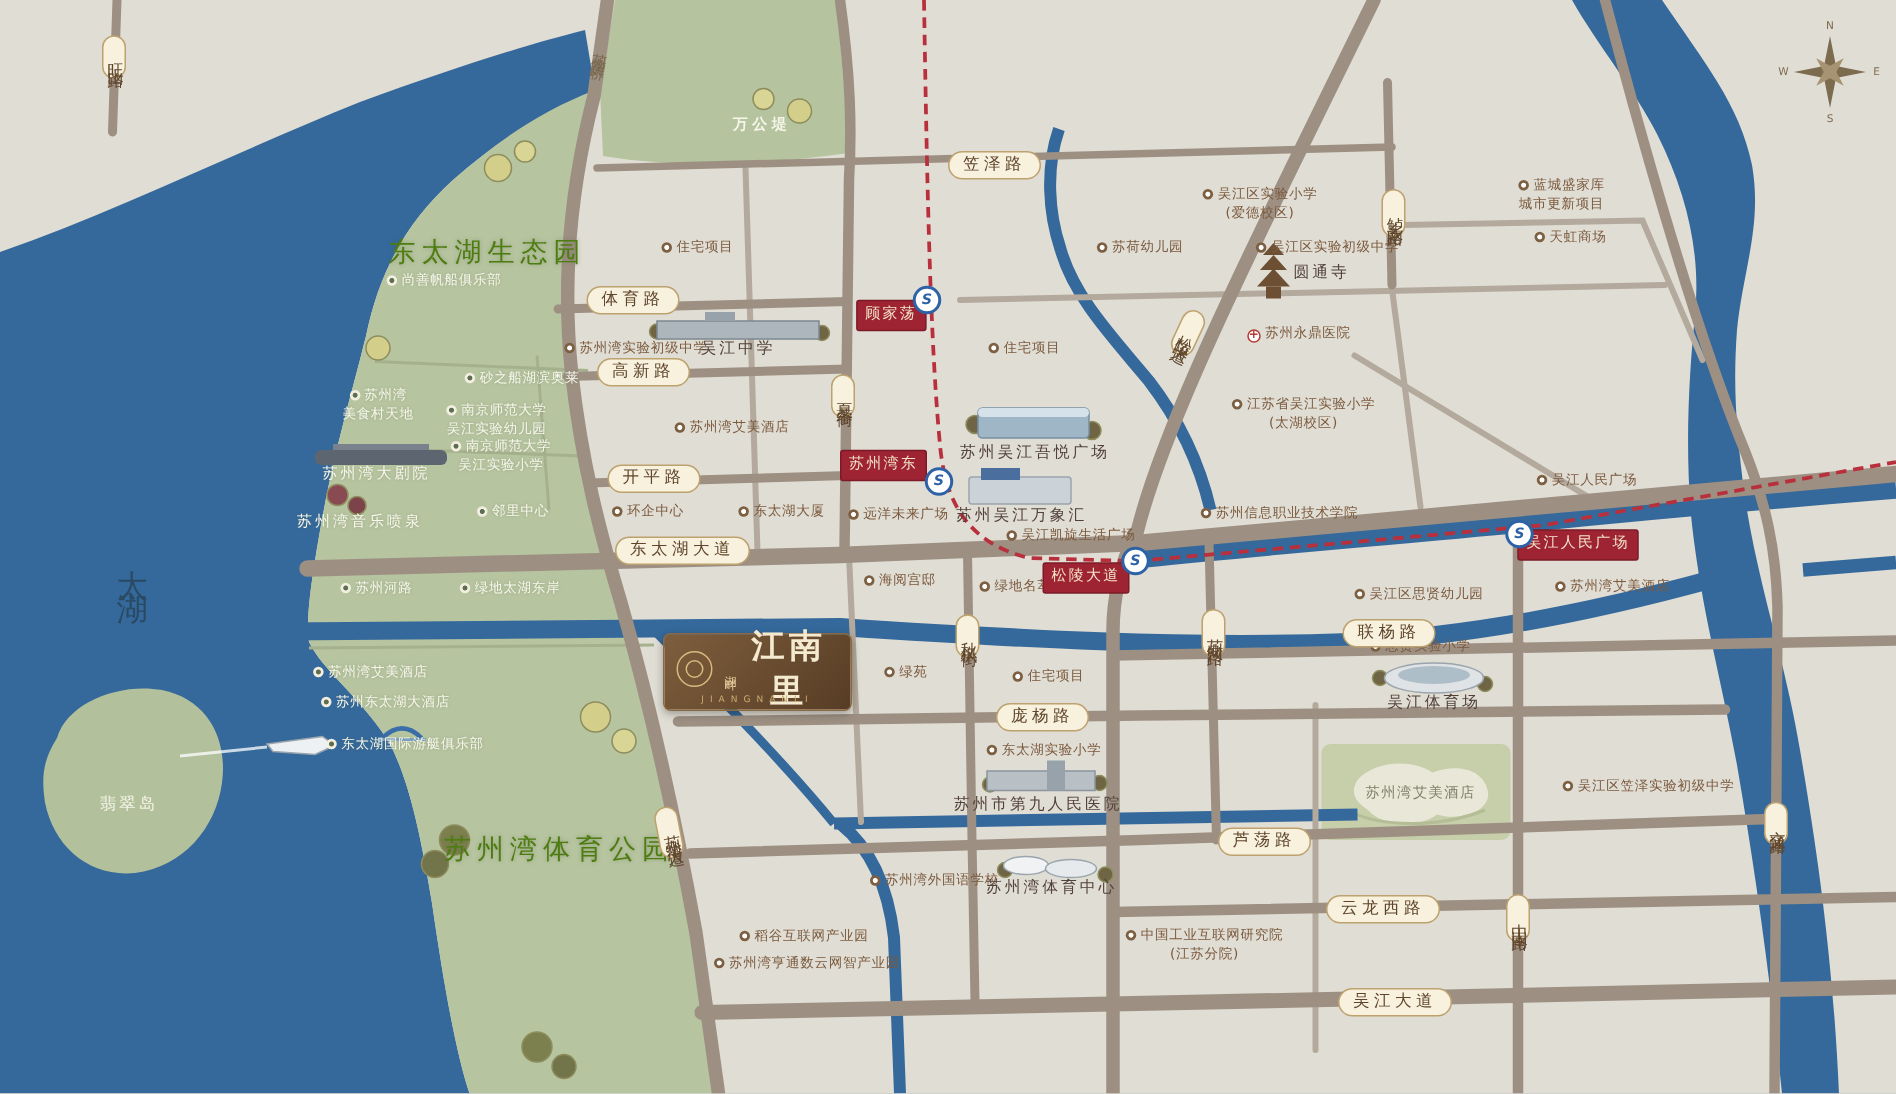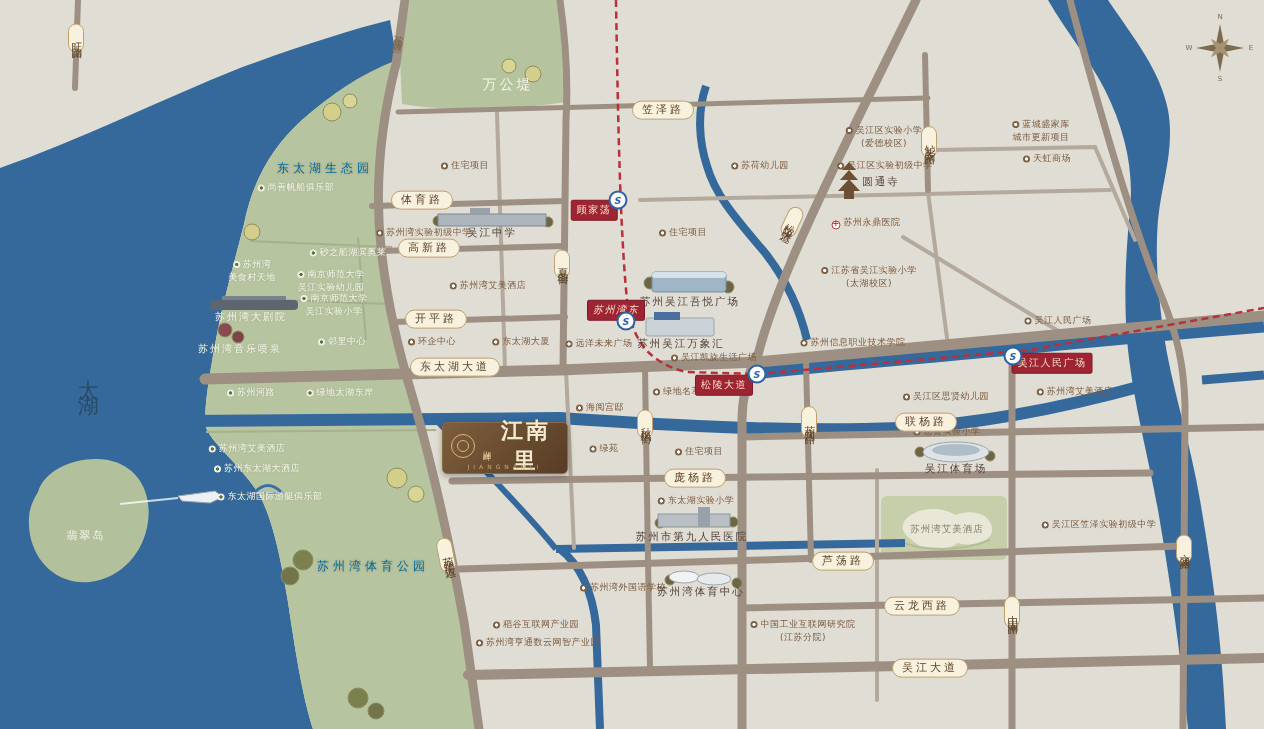--- a/index.html
+++ b/index.html
@@ -24,22 +24,22 @@
     letter-spacing:3px;padding:1px 9px 2px;white-space:nowrap;line-height:1.25;}
   .cap.v{writing-mode:vertical-rl;padding:9px 1px 9px 2px;line-height:1;}
   .cap.plain{background:none;border:none;color:#7c6a52;font-size:10px;letter-spacing:2px;}
   
   .mbadge{background:#9e2433;color:#f2e3c8;font-size:10px;letter-spacing:1.5px;padding:2px 5px;
     border-radius:2px;white-space:nowrap;border:1px solid #7c1b27;}
   .micon{width:15px;height:15px;background:#fff;border:2px solid #2e62a6;border-radius:50%;
     color:#2e62a6;font-size:9.5px;font-weight:bold;font-style:italic;display:flex;
     align-items:center;justify-content:center;}
   
-  .big{font-size:12px;color:#0369a1;letter-spacing:4px;text-shadow:0 0 3px rgba(80,100,60,.4);}
-  .midw{font-size:14px;color:#f6f5e8;letter-spacing:3px;}
+  .big{font-size:18px;color:#4d7c0f;letter-spacing:4px;text-shadow:0 0 3px rgba(80,100,60,.4);}
+  .midw{font-size:10px;color:#f6f5e8;letter-spacing:3px;font-weight:bold;}
   .island{font-size:11px;color:#f5f4e8;letter-spacing:2px;}
   .parktext{font-size:9.5px;color:#80806a;letter-spacing:1px;}
   .lake-label{writing-mode:vertical-rl;font-size:21px;color:#2a4a63;letter-spacing:15px;
     font-family:"DejaVu Serif","Liberation Serif",serif;}
   
   .logo-box{position:absolute;left:442px;top:422px;width:126px;height:52px;border-radius:5px;
     background:linear-gradient(135deg,#7e5e3d,#573d25);border:1px solid #8a6a45;
     box-shadow:0 2px 6px rgba(0,0,0,.3);display:flex;align-items:center;padding:3px 8px 8px;box-sizing:border-box;}
   .seal{width:22px;height:22px;border:1.5px solid #d9b97e;border-radius:50%;flex:0 0 auto;
     display:flex;align-items:center;justify-content:center;}
@@ -246,39 +246,39 @@
       <div class="lbl poi w" style="left: 270px; top: 497px; transform: translate(-50%, -50%);">东太湖国际游艇俱乐部</div>
       <div class="lbl poi" style="left: 465px; top: 166px; transform: translate(-50%, -50%);">住宅项目</div>
       <div class="lbl poi" style="left: 424px; top: 233px; transform: translate(-50%, -50%);">苏州湾实验初级中学</div>
       <div class="lbl poi bldg nodot" style="left: 492px; top: 233px; transform: translate(-50%, -50%);">吴江中学</div>
       <div class="lbl poi" style="left: 488px; top: 286px; transform: translate(-50%, -50%);">苏州湾艾美酒店</div>
       <div class="lbl poi" style="left: 432px; top: 342px; transform: translate(-50%, -50%);">环企中心</div>
       <div class="lbl poi" style="left: 521px; top: 342px; transform: translate(-50%, -50%);">东太湖大厦</div>
       <div class="lbl poi" style="left: 683px; top: 233px; transform: translate(-50%, -50%);">住宅项目</div>
       <div class="lbl poi" style="left: 599px; top: 344px; transform: translate(-50%, -50%);">远洋未来广场</div>
       <div class="lbl poi" style="left: 760px; top: 166px; transform: translate(-50%, -50%);">苏荷幼儿园</div>
-      <div class="lbl poi" style="left: 884px; top: 137px; transform: translate(-50%, -50%);">吴江区实验小学
+      <div class="lbl poi" style="left: 840px; top: 137px; transform: translate(-50%, -50%);">吴江区实验小学
 (爱德校区)</div>
       <div class="lbl poi" style="left: 885px; top: 166px; transform: translate(-50%, -50%);">吴江区实验初级中学</div>
       <div class="lbl poi bldg nodot" style="left: 881px; top: 182px; transform: translate(-50%, -50%);">圆通寺</div>
       <div class="lbl poi hosp" style="left: 866px; top: 223px; transform: translate(-50%, -50%);">苏州永鼎医院</div>
       <div class="lbl poi" style="left: 869px; top: 277px; transform: translate(-50%, -50%);">江苏省吴江实验小学
 (太湖校区)</div>
       <div class="lbl poi" style="left: 1041px; top: 131px; transform: translate(-50%, -50%);">蓝城盛家厍
 城市更新项目</div>
       <div class="lbl poi" style="left: 1047px; top: 159px; transform: translate(-50%, -50%);">天虹商场</div>
       <div class="lbl poi bldg nodot" style="left: 690px; top: 302px; transform: translate(-50%, -50%);">苏州吴江吾悦广场</div>
       <div class="lbl poi bldg nodot" style="left: 681px; top: 344px; transform: translate(-50%, -50%);">苏州吴江万象汇</div>
       <div class="lbl poi" style="left: 714px; top: 358px; transform: translate(-50%, -50%);">吴江凯旋生活广场</div>
       <div class="lbl poi" style="left: 853px; top: 343px; transform: translate(-50%, -50%);">苏州信息职业技术学院</div>
       <div class="lbl poi" style="left: 1058px; top: 321px; transform: translate(-50%, -50%);">吴江人民广场</div>
       <div class="lbl poi" style="left: 1075px; top: 392px; transform: translate(-50%, -50%);">苏州湾艾美酒店</div>
       <div class="lbl poi" style="left: 946px; top: 397px; transform: translate(-50%, -50%);">吴江区思贤幼儿园</div>
       <div class="lbl poi" style="left: 947px; top: 432px; transform: translate(-50%, -50%);">思贤实验小学</div>
-      <div class="lbl poi" style="left: 600px; top: 408px; transform: translate(-50%, -50%);">海阅宫邸</div>
+      <div class="lbl poi" style="left: 600px; top: 388px; transform: translate(-50%, -50%);">海阅宫邸</div>
       <div class="lbl poi" style="left: 677px; top: 392px; transform: translate(-50%, -50%);">绿地名萃</div>
       <div class="lbl poi" style="left: 604px; top: 449px; transform: translate(-50%, -50%);">绿苑</div>
       <div class="lbl poi" style="left: 699px; top: 452px; transform: translate(-50%, -50%);">住宅项目</div>
       <div class="lbl poi" style="left: 696px; top: 501px; transform: translate(-50%, -50%);">东太湖实验小学</div>
       <div class="lbl poi bldg nodot" style="left: 692px; top: 537px; transform: translate(-50%, -50%);">苏州市第九人民医院</div>
       <div class="lbl poi" style="left: 623px; top: 588px; transform: translate(-50%, -50%);">苏州湾外国语学校</div>
       <div class="lbl poi bldg nodot" style="left: 701px; top: 592px; transform: translate(-50%, -50%);">苏州湾体育中心</div>
       <div class="lbl poi bldg nodot" style="left: 956px; top: 469px; transform: translate(-50%, -50%);">吴江体育场</div>
       <div class="lbl poi" style="left: 1099px; top: 525px; transform: translate(-50%, -50%);">吴江区笠泽实验初级中学</div>
       <div class="lbl poi" style="left: 536px; top: 625px; transform: translate(-50%, -50%);">稻谷互联网产业园</div>
@@ -307,21 +307,21 @@
       <div class="lbl cap" style="left: 843px; top: 561px; transform: translate(-50%, -50%);">芦荡路</div>
       <div class="lbl cap" style="left: 922px; top: 606px; transform: translate(-50%, -50%);">云龙西路</div>
       <div class="lbl cap" style="left: 930px; top: 668px; transform: translate(-50%, -50%);">吴江大道</div>
       <div class="lbl cap v" style="left: 1012px; top: 612px; transform: translate(-50%, -50%);">中山南路</div>
       <div class="lbl cap v" style="left: 1184px; top: 549px; transform: translate(-50%, -50%);">交通路</div>
     </div>
 
   <div class="layer">
 
   <div class="lbl mbadge" style="left: 594px; top: 210px; transform: translate(-50%, -50%);">顾家荡</div>
-      <div class="lbl mbadge" style="left: 616px; top: 310px; transform: translate(-50%, -50%); font-style: italic;">苏州湾东</div>
+      <div class="lbl mbadge" style="left: 589px; top: 310px; transform: translate(-50%, -50%);">苏州湾东</div>
       <div class="lbl mbadge" style="left: 724px; top: 385px; transform: translate(-50%, -50%);">松陵大道</div>
       <div class="lbl mbadge" style="left: 1052px; top: 363px; transform: translate(-50%, -50%);">吴江人民广场</div>
     </div>
   <div class="layer">
 
   <div class="lbl micon" style="left: 618px; top: 200px; transform: translate(-50%, -50%);">S</div>
       <div class="lbl micon" style="left: 626px; top: 321px; transform: translate(-50%, -50%);">S</div>
       <div class="lbl micon" style="left: 757px; top: 374px; transform: translate(-50%, -50%);">S</div>
       <div class="lbl micon" style="left: 1013px; top: 356px; transform: translate(-50%, -50%);">S</div>
     </div>

